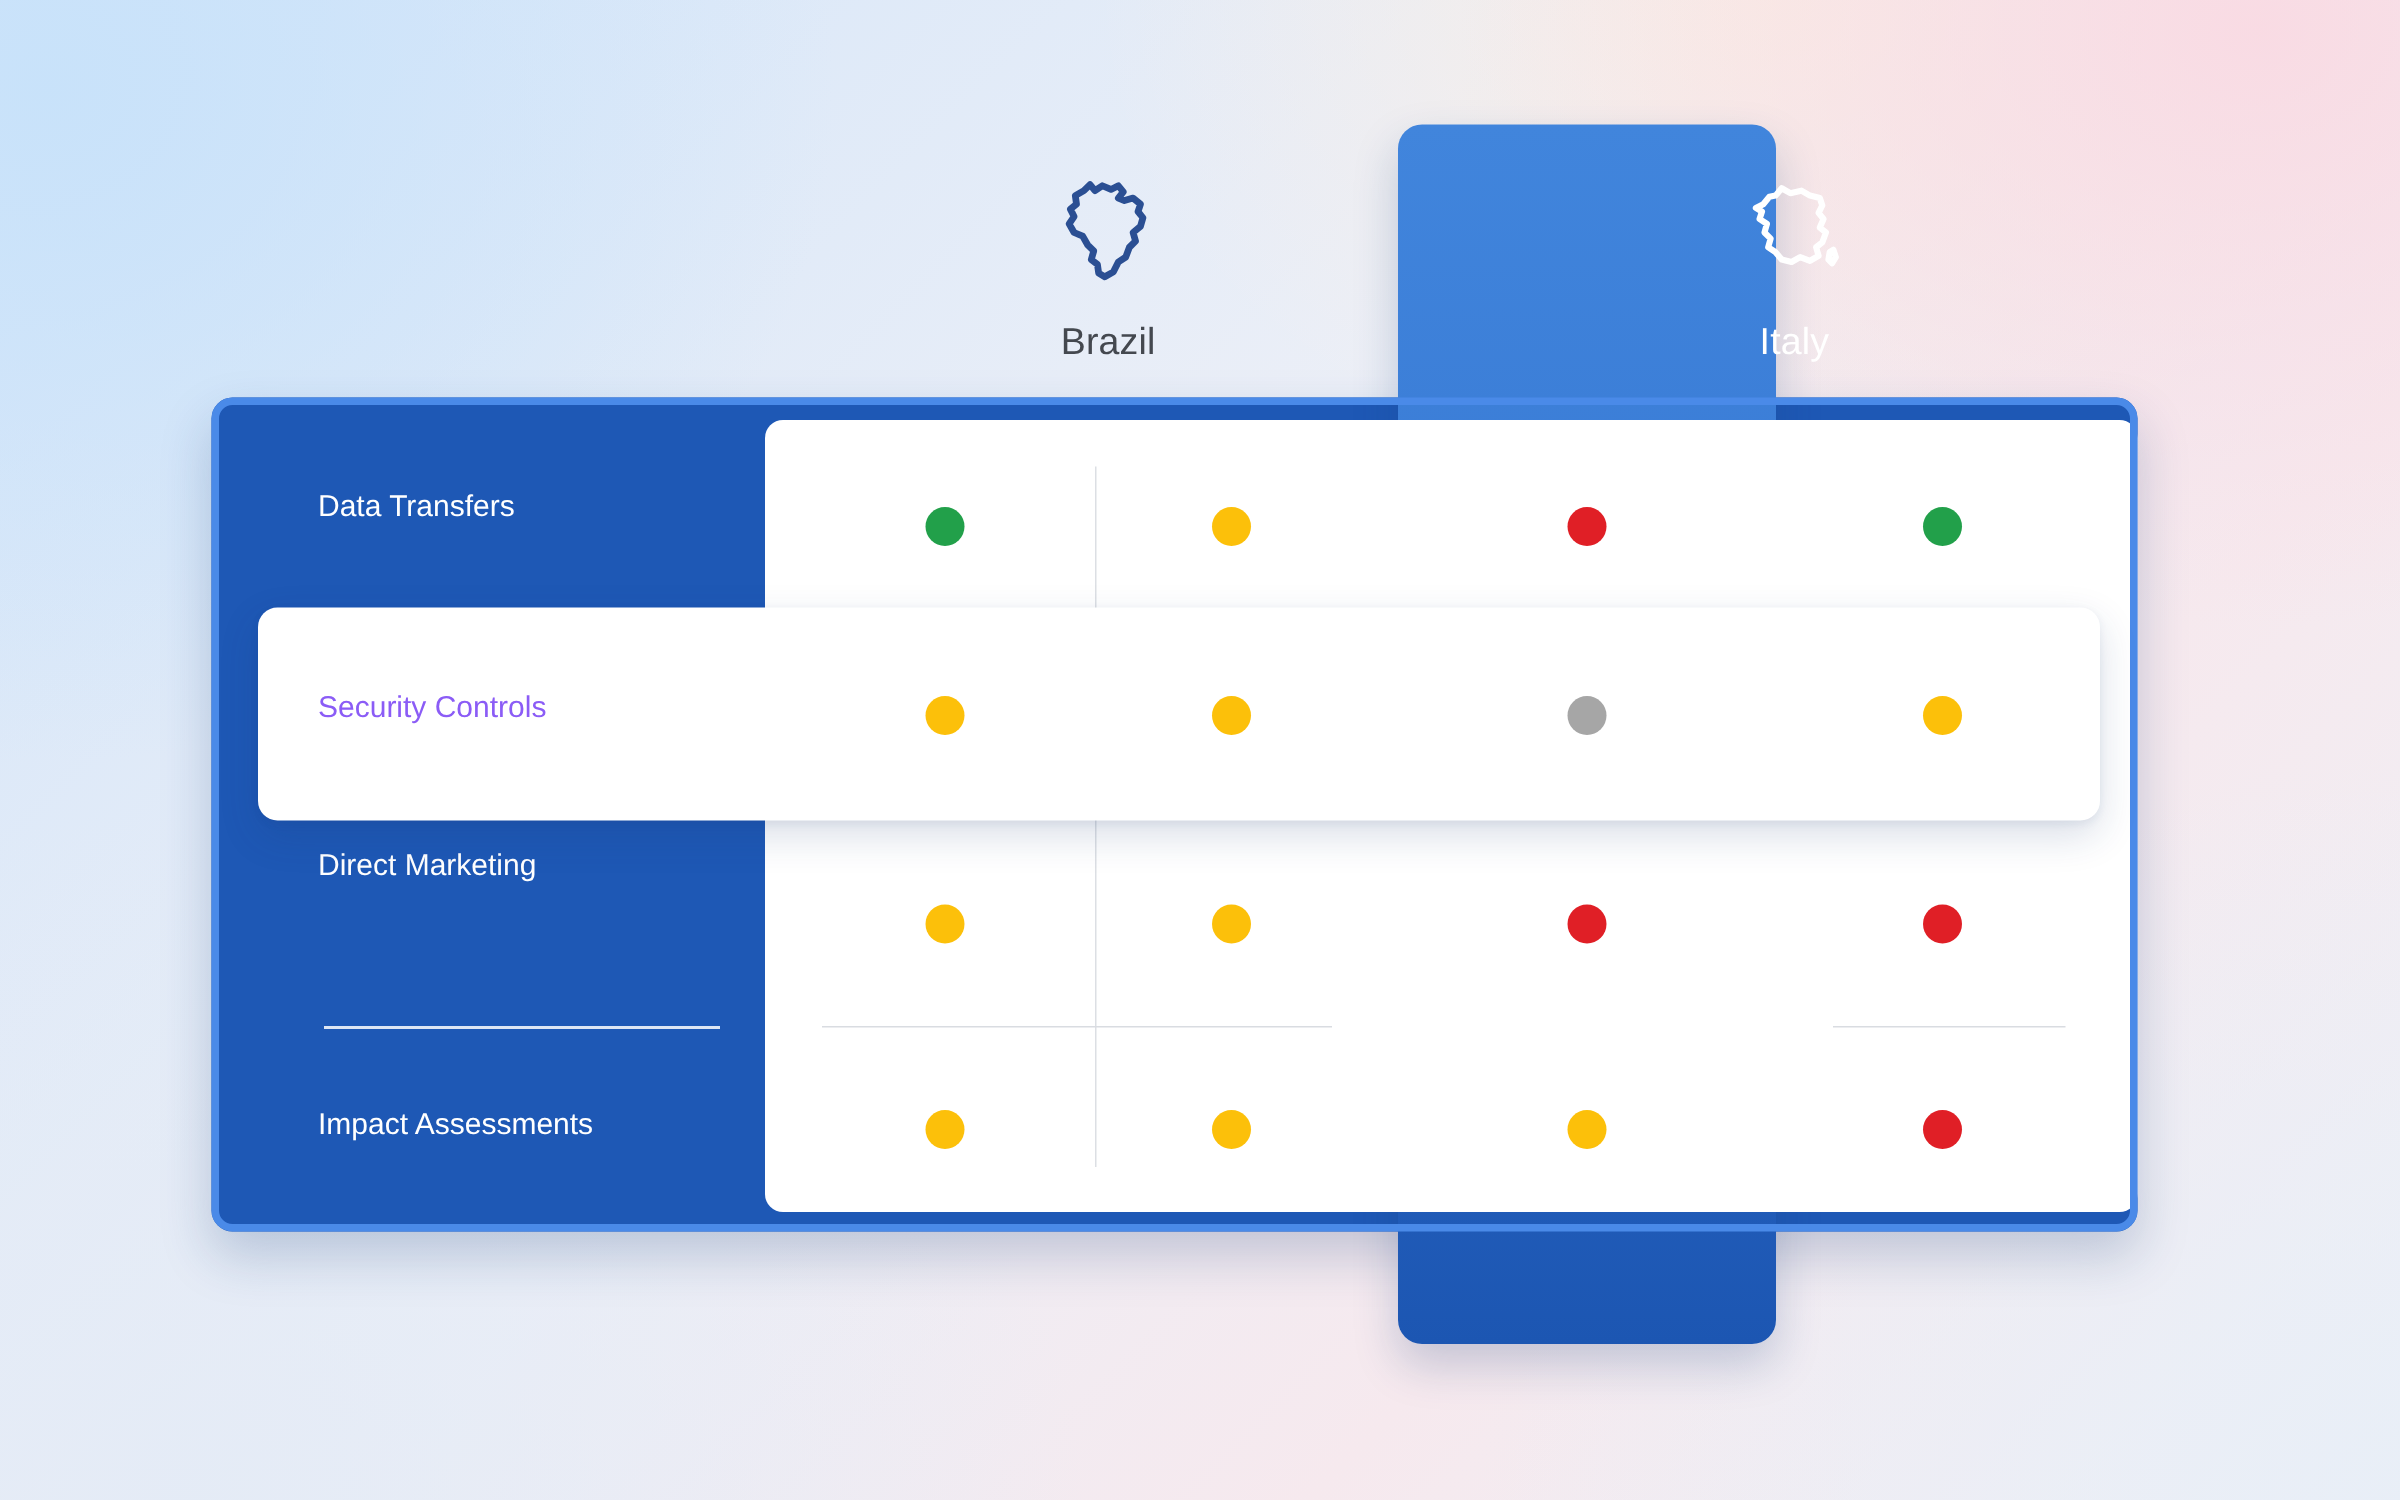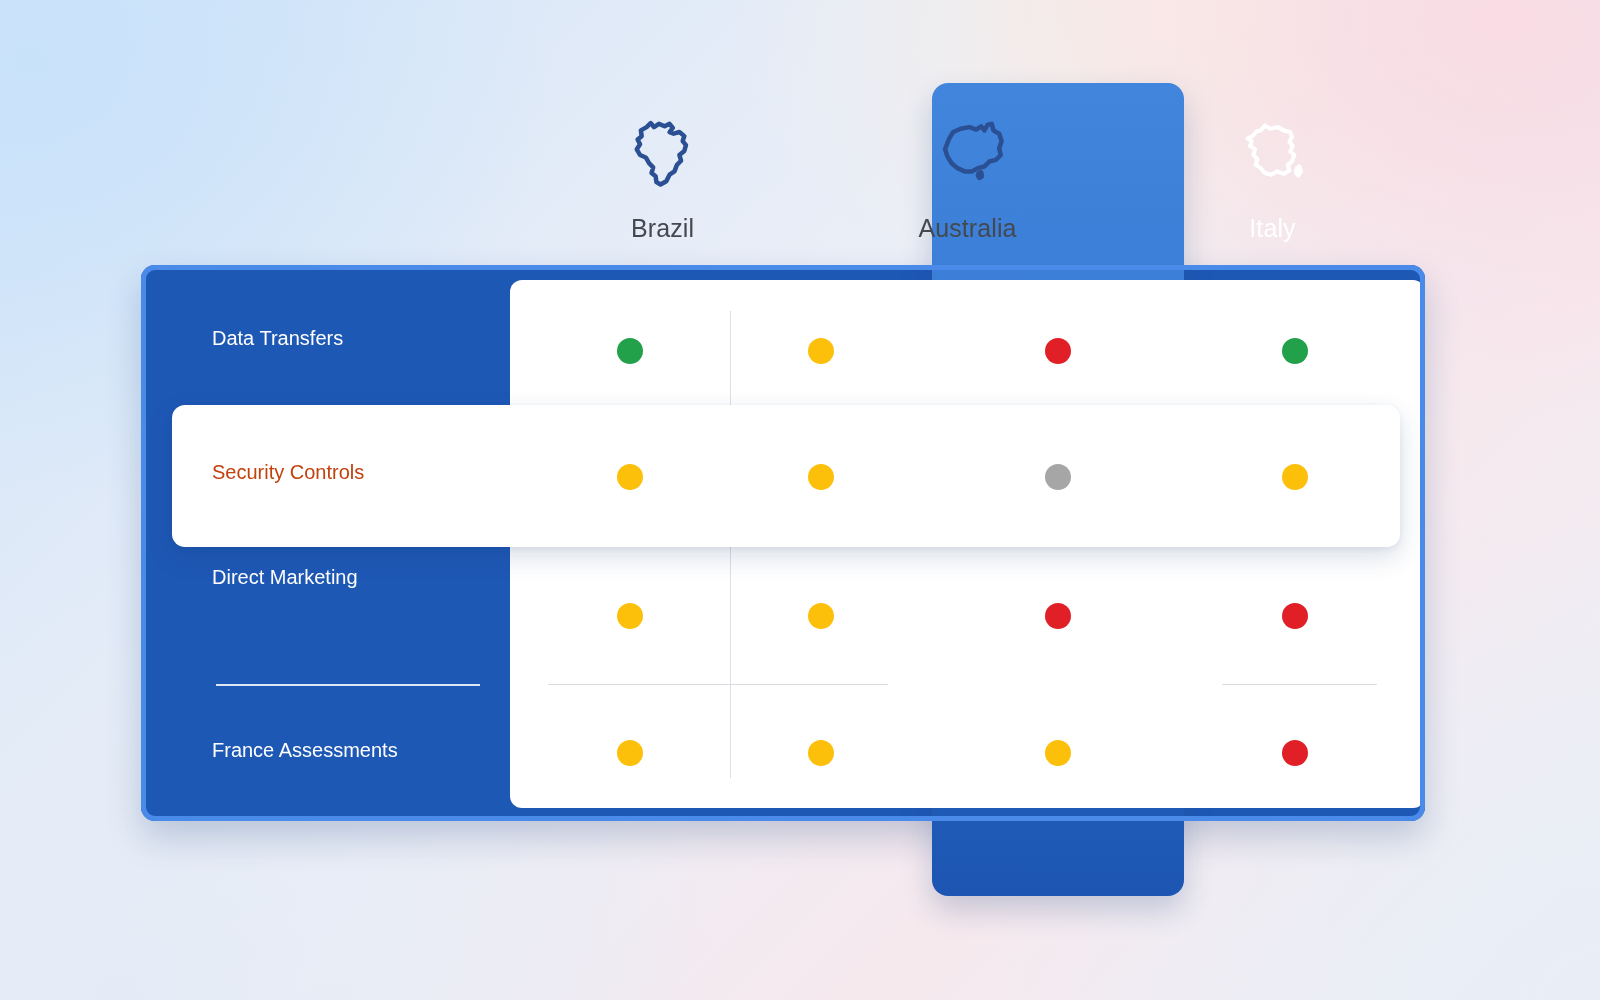--- a/index.html
+++ b/index.html
@@ -142,21 +142,21 @@
 
   
   .row-label {
     position: absolute;
     left: 212px;
     font-size: 20px;
     color: #ffffff;
     white-space: nowrap;
     z-index: 5;
   }
-  .row-label.on-white { color: #c2410c; }
+  .row-label.on-white { color: #8b5cf6; }
 
   
   .dot {
     position: absolute;
     width: 26px;
     height: 26px;
     border-radius: 50%;
     z-index: 7;
     transform: translate(-50%, -50%);
   }
@@ -198,28 +198,20 @@
 
     <div class="country-cell">
       <span class="country-map">
         <svg viewBox="0 0 100 100" aria-hidden="true">
             <path d="M30 16 L35 11 L39 16 L45 12 L52 15 L58 12 L62 17 L58 22 L63 24 L70 22 L76 27 L74 33 L78 38 L76 45 L70 50 L72 57 L67 62 L64 70 L58 74 L54 82 L47 86 L42 83 L41 76 L36 72 L38 65 L33 60 L29 53 L22 50 L18 43 L22 37 L19 31 L24 27 L23 20 Z"></path>
           </svg>
       </span>
       <span class="country-name">Brazil</span>
     </div>
 
-    <div class="country-cell">
-      <span class="country-map">
-        <svg viewBox="0 0 100 100" aria-hidden="true">
-            <path d="M27 30 L32 22 L41 18 L52 16 L60 19 L66 15 L70 20 L74 13 L79 12 L81 20 L88 24 L91 33 L88 42 L90 50 L84 56 L76 58 L70 64 L62 66 L55 70 L46 70 L37 66 L30 60 L25 52 L22 43 Z M63 72 L66 71 L67 76 L64 78 L62 75 Z"></path>
-          </svg>
-      </span>
-      <span class="country-name">Australia</span>
-    </div>
 
     <div class="country-cell selected">
       <span class="country-map">
         <svg viewBox="0 0 100 100" aria-hidden="true">
             <path d="M40 14 L47 18 L56 16 L63 20 L71 22 L73 28 L70 34 L74 39 L71 46 L76 50 L73 58 L68 62 L70 69 L63 73 L55 70 L48 74 L40 72 L35 66 L29 62 L31 55 L26 50 L28 43 L22 39 L24 33 L19 30 L25 27 L30 21 L35 20 Z M79 66 L82 64 L84 70 L81 75 L78 72 Z"></path>
           </svg>
       </span>
       <span class="country-name">Italy</span>
     </div>
 
@@ -231,21 +223,21 @@
   <div class="dot" style="left:821px; top:351px; background:#fcc00a"></div>
   <div class="dot" style="left:1058px; top:351px; background:#e01f26"></div>
   <div class="dot" style="left:1295px; top:351px; background:#22a04a"></div>
 
   <div class="row-label" style="top:566px">Direct Marketing</div>
   <div class="dot" style="left:630px; top:616px; background:#fcc00a"></div>
   <div class="dot" style="left:821px; top:616px; background:#fcc00a"></div>
   <div class="dot" style="left:1058px; top:616px; background:#e01f26"></div>
   <div class="dot" style="left:1295px; top:616px; background:#e01f26"></div>
 
-  <div class="row-label" style="top:739px">France Assessments</div>
+  <div class="row-label" style="top:739px">Impact Assessments</div>
   <div class="dot" style="left:630px; top:753px; background:#fcc00a"></div>
   <div class="dot" style="left:821px; top:753px; background:#fcc00a"></div>
   <div class="dot" style="left:1058px; top:753px; background:#fcc00a"></div>
   <div class="dot" style="left:1295px; top:753px; background:#e01f26"></div>
 
   <div id="highlight-row">
     <div class="row-label on-white">Security Controls</div>
     <div class="dot" style="left:458px; top:72px; background:#fcc00a"></div>
     <div class="dot" style="left:649px; top:72px; background:#fcc00a"></div>
     <div class="dot" style="left:886px; top:72px; background:#a6a6a6"></div>

